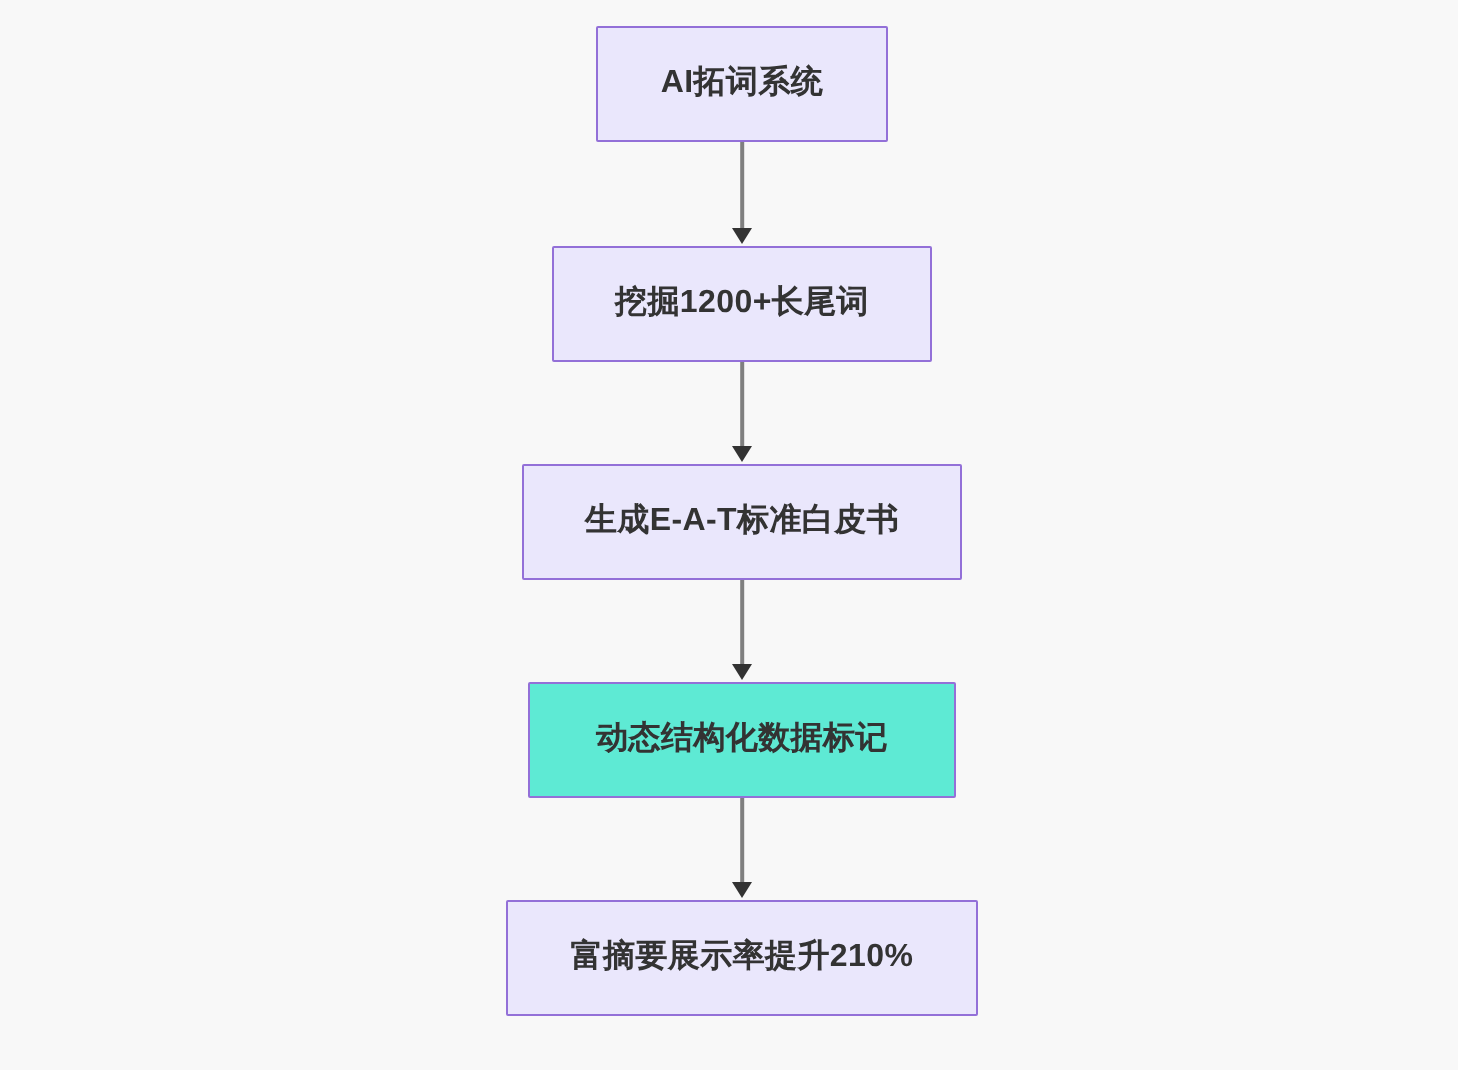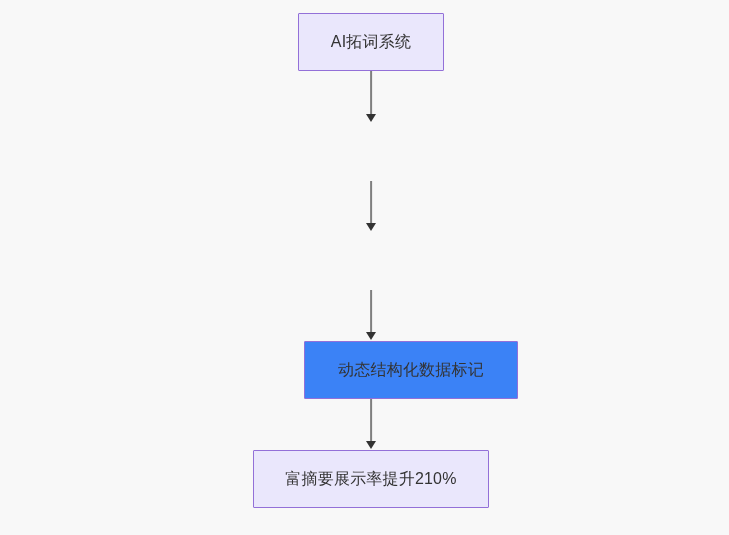--- a/index.html
+++ b/index.html
@@ -10,20 +10,21 @@
     width: 729px;
     height: 535px;
     background: #f8f8f8;
     font-family: "Liberation Sans", "DejaVu Sans", sans-serif;
     overflow: hidden;
   }
   #flowchart {
     position: relative;
     width: 580px;
     height: 535px;
+    font-weight: bold;
   }
   .node {
     position: absolute;
     box-sizing: border-box;
     background: #eae7fc;
     border: 1.4px solid #9370d8;
     border-radius: 1px;
     display: flex;
     align-items: center;
     justify-content: center;
@@ -63,19 +64,25 @@
     <div class="edge-arrow" style="left: 371px; top: 114px; border-top-color: rgb(51, 51, 51);"></div>
     <div class="edge-line" style="left: 371px; top: 181px; height: 43px; background: rgb(127, 127, 127);"></div>
     <div class="edge-arrow" style="left: 371px; top: 223px; border-top-color: rgb(51, 51, 51);"></div>
     <div class="edge-line" style="left: 371px; top: 290px; height: 43px; background: rgb(127, 127, 127);"></div>
     <div class="edge-arrow" style="left: 371px; top: 332px; border-top-color: rgb(51, 51, 51);"></div>
     <div class="edge-line" style="left: 371px; top: 399px; height: 43px; background: rgb(127, 127, 127);"></div>
     <div class="edge-arrow" style="left: 371px; top: 441px; border-top-color: rgb(51, 51, 51);"></div>
     <div class="node" style="left: 298px; top: 13px; width: 146px; height: 58px; background: rgb(234, 231, 252); border-color: rgb(147, 112, 216); color: rgb(51, 51, 51);">
       <span class="node-label">AI拓词系统</span>
     </div>
-    <div class="node" style="left: 264px; top: 341px; width: 214px; height: 58px; background: #3b82f6; border-color: rgb(147, 112, 216); color: rgb(51, 51, 51); margin-left: 40px;">
+    <div class="node" style="left: 276px; top: 123px; width: 190px; height: 58px; background: rgb(234, 231, 252); border-color: rgb(147, 112, 216); color: rgb(51, 51, 51);">
+      <span class="node-label">挖掘1200+长尾词</span>
+    </div>
+    <div class="node" style="left: 261px; top: 232px; width: 220px; height: 58px; background: rgb(234, 231, 252); border-color: rgb(147, 112, 216); color: rgb(51, 51, 51);">
+      <span class="node-label">生成E-A-T标准白皮书</span>
+    </div>
+    <div class="node" style="left: 264px; top: 341px; width: 214px; height: 58px; background: #5eead4; border-color: rgb(147, 112, 216); color: rgb(51, 51, 51);">
       <span class="node-label">动态结构化数据标记</span>
     </div>
     <div class="node" style="left: 253px; top: 450px; width: 236px; height: 58px; background: rgb(234, 231, 252); border-color: rgb(147, 112, 216); color: rgb(51, 51, 51); text-align: center;">
       <span class="node-label">富摘要展示率提升210%</span>
     </div>
   </div>
 
 </body></html>

